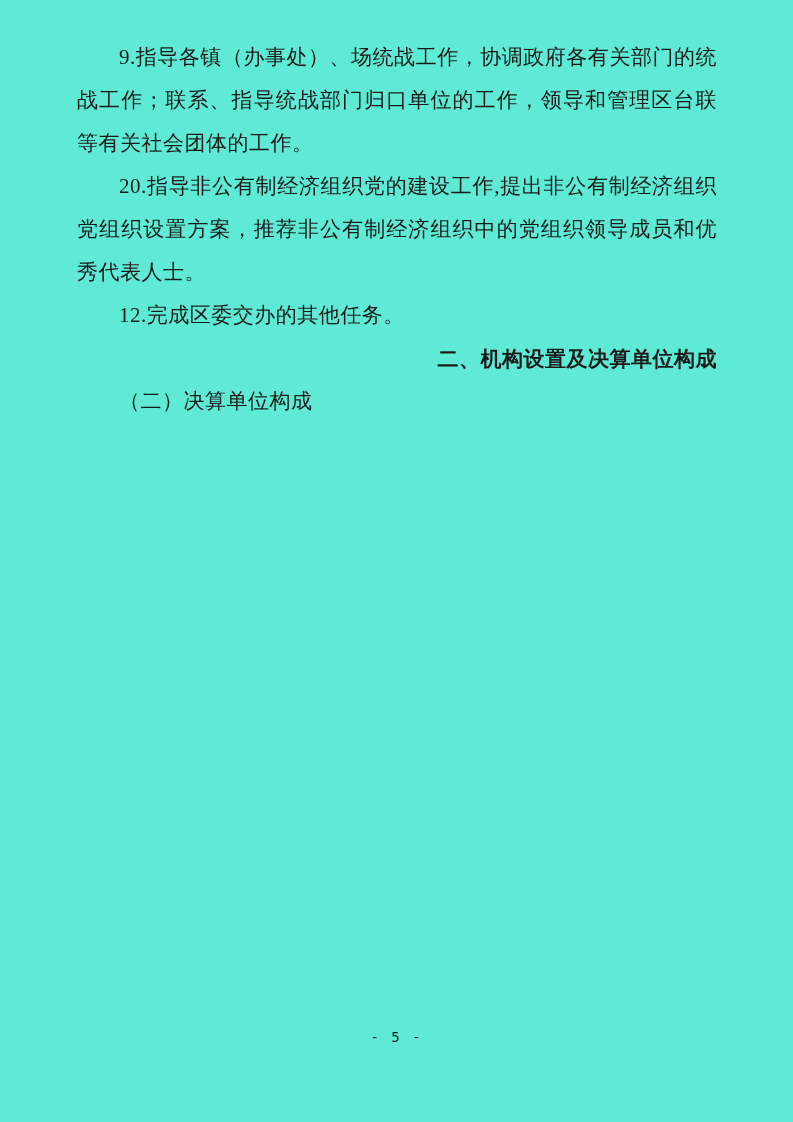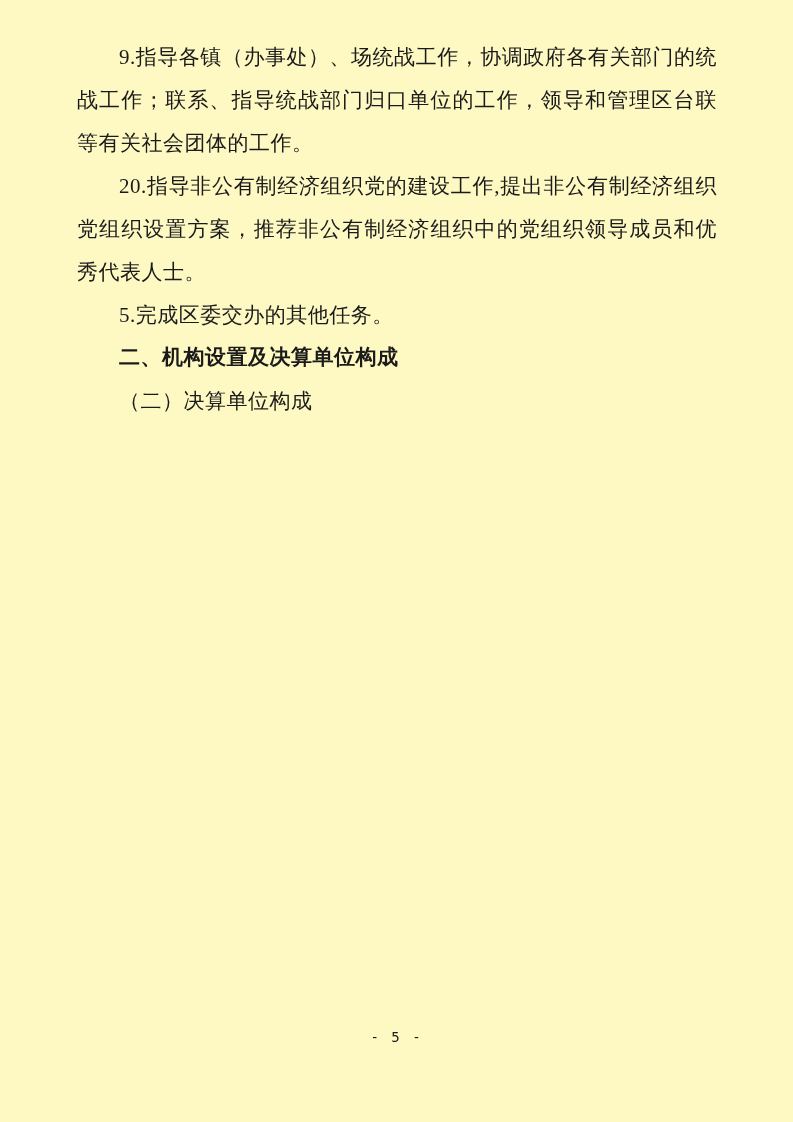--- a/index.html
+++ b/index.html
@@ -4,21 +4,21 @@
 <style>
   html, body {
     margin: 0;
     padding: 0;
     background: #ffffff;
   }
   .page {
     position: relative;
     width: 793px;
     height: 1122px;
-    background: #fef9c3;
+    background: #5eead4;
     overflow: hidden;
     font-family: "Liberation Serif", serif;
     color: #1a1a1a;
   }
   .content {
     position: absolute;
     left: 77px;
     top: 36px;
     width: 640px;
   }
@@ -32,40 +32,41 @@
     letter-spacing: 0.5px;
     font-weight: 400;
   }
   .heading {
     margin: 0;
     font-size: 21px;
     line-height: 43px;
     text-indent: 2em;
     font-weight: 700;
     letter-spacing: 0.5px;
-    font-family: Liberation Mono, monospace;
+    font-family: Liberation Sans, sans-serif;
+    text-align: right;
   }
   .footer {
     position: absolute;
     top: 1029px;
     left: 0;
     width: 100%;
     text-align: center;
     font-size: 14px;
     letter-spacing: 2px;
     color: #1a1a1a;
     font-family: "DejaVu Sans Mono", monospace;
   }
 </style>
 </head>
 <body>
 
 <div class="page">
   <div class="content">
     <p class="para">9.指导各镇（办事处）、场统战工作，协调政府各有关部门的统战工作；联系、指导统战部门归口单位的工作，领导和管理区台联等有关社会团体的工作。</p>
     <p class="para">20.指导非公有制经济组织党的建设工作,提出非公有制经济组织党组织设置方案，推荐非公有制经济组织中的党组织领导成员和优秀代表人士。</p>
-    <p class="para">5.完成区委交办的其他任务。</p>
+    <p class="para">12.完成区委交办的其他任务。</p>
     <h2 class="heading">二、机构设置及决算单位构成</h2>
     <p class="para">（二）决算单位构成</p>
   </div>
 
   <div class="footer">- 5 -</div>
 </div>
 
 </body></html>

